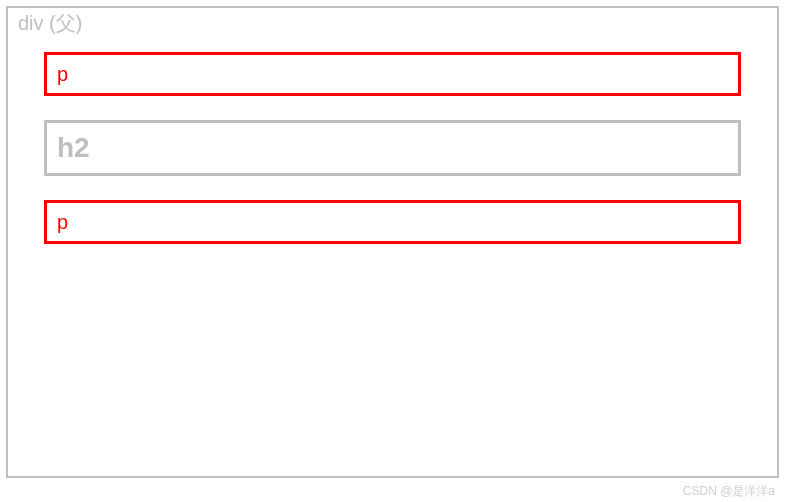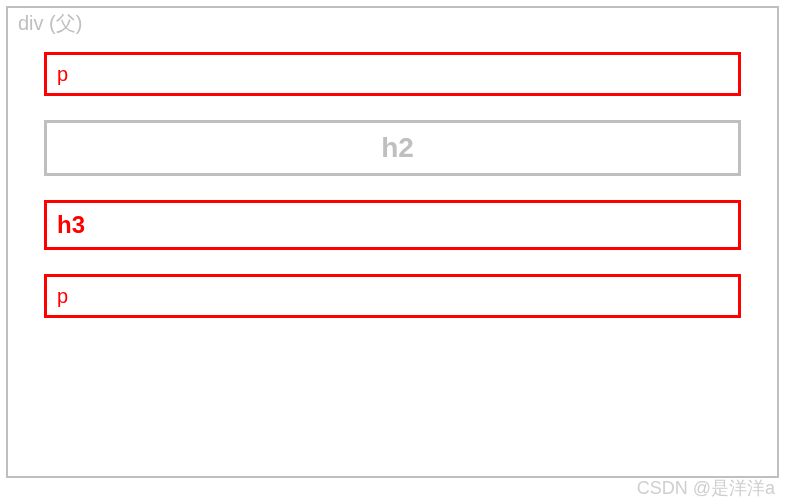--- a/index.html
+++ b/index.html
@@ -46,56 +46,52 @@
       padding-left: 10px;
       font-size: 20px;
     }
     .child-box.red {
       border-color: #ff0000;
       color: #ff0000;
     }
     .child-box.gray {
       border-color: #bfbfbf;
       color: #bfbfbf;
-      justify-content: center;
     }
     .child-box.h2 {
       font-size: 28px;
       font-weight: 700;
       height: 56px;
     }
     .child-box.h3 {
       font-size: 24px;
       font-weight: 700;
       height: 50px;
     }
     .watermark {
       position: absolute;
       right: 10px;
       bottom: 2px;
       color: #cfcfcf;
-      font-size: 18px;
+      font-size: 12px;
       font-weight: 400;
     }
   </style>
 </head>
 <body>
 
 <div class="parent-container">
   <div class="parent-label">div (父)</div>
 
   <div class="children-wrap">
     <div class="child-box red">
       <span>p</span>
     </div>
     <div class="child-box gray h2">
       <span>h2</span>
     </div>
-    <div class="child-box red h3">
-      <span>h3</span>
-    </div>
     <div class="child-box red">
       <span>p</span>
     </div>
   </div>
 </div>
 
 <div class="watermark">CSDN @是洋洋a</div>
 
 </body></html>

